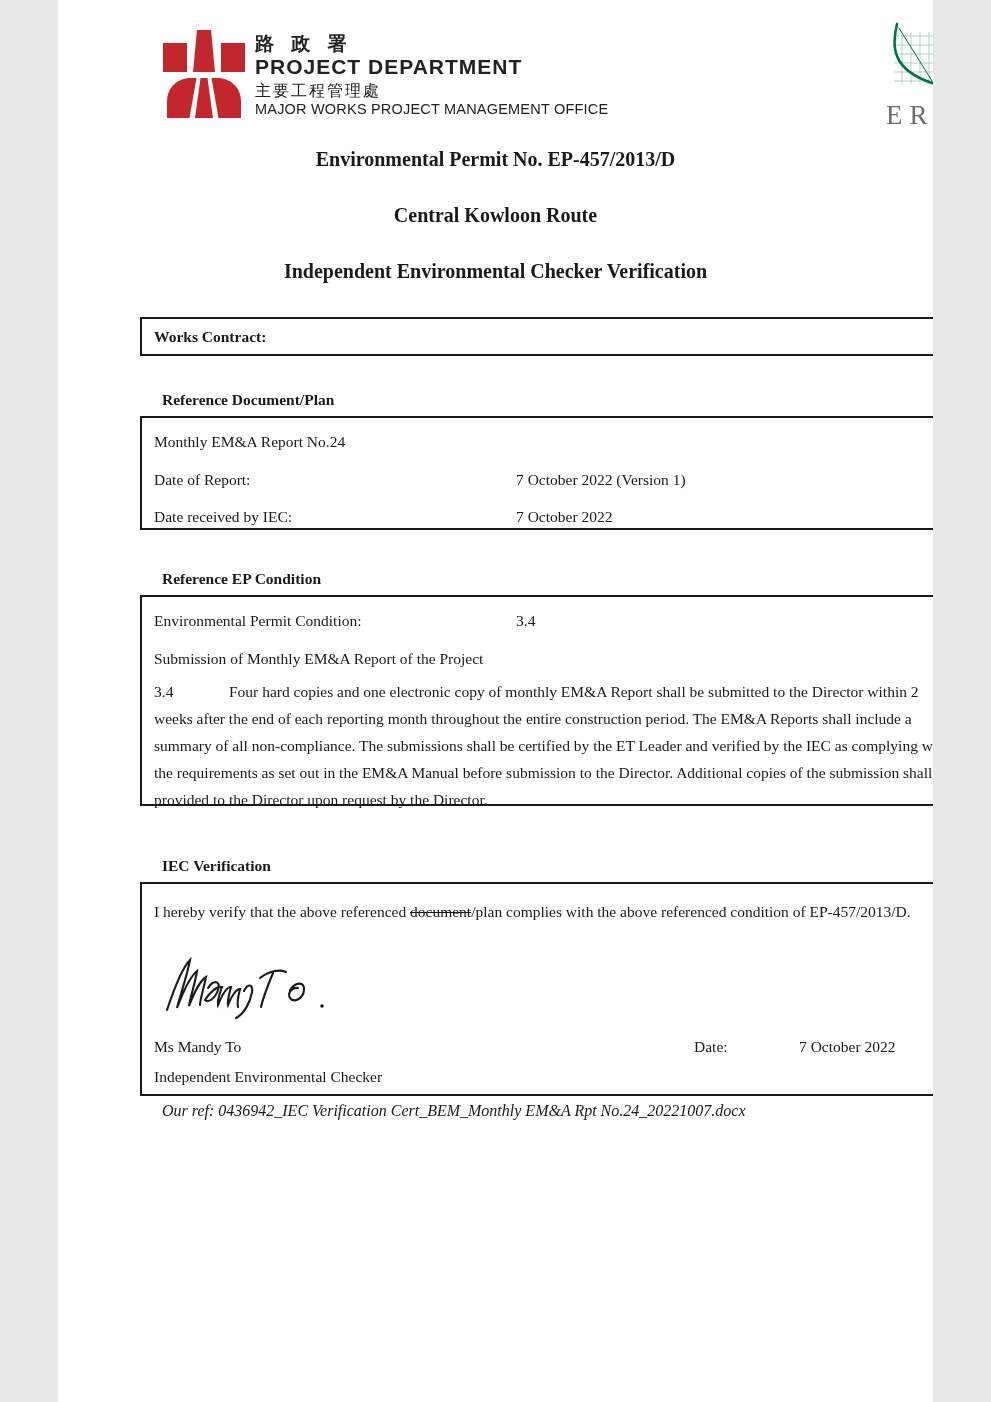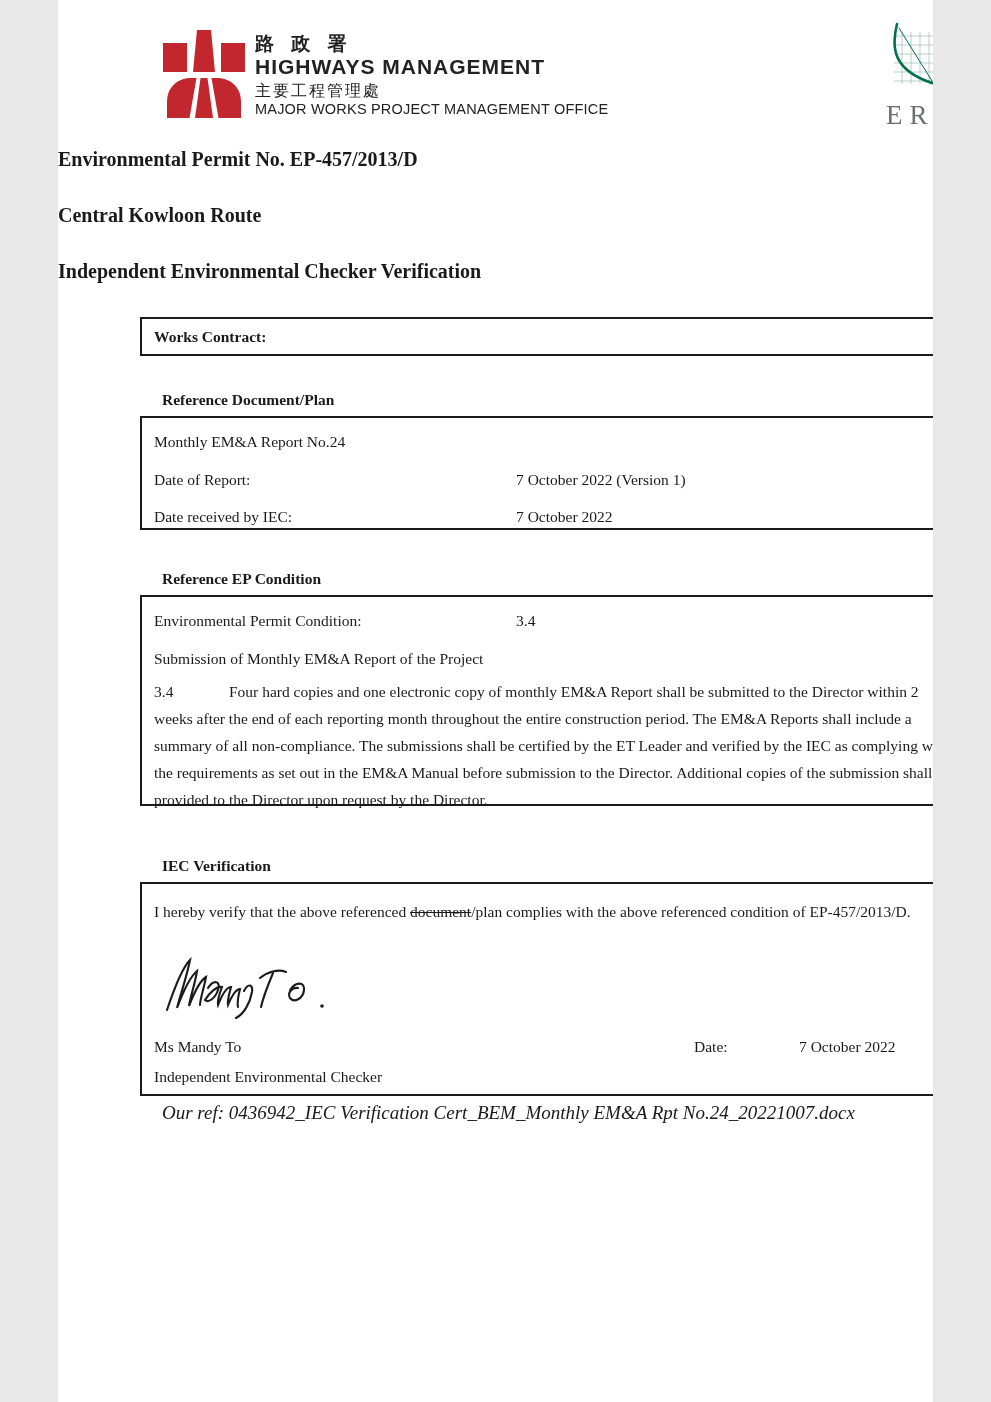--- a/index.html
+++ b/index.html
@@ -12,21 +12,21 @@
   
   .hyd-logo { position:absolute; left:105px; top:30px; }
   .hd-text { position:absolute; left:197px; top:33px; font-family:"Liberation Sans", sans-serif; color:#222; }
   .hd-zh1 { font-size:19px; font-weight:bold; letter-spacing:6px; line-height:1.15; }
   .hd-en1 { font-size:21px; font-weight:bold; letter-spacing:1px; line-height:1.15; }
   .hd-zh2 { font-size:16px; letter-spacing:2px; line-height:1.25; margin-top:2px; }
   .hd-en2 { font-size:14.5px; letter-spacing:0.2px; line-height:1.2; }
   .erm-wrap { position:absolute; left:822px; top:22px; width:108px; text-align:left; }
   .erm-word { font-family:"Liberation Serif", serif; font-size:27px; letter-spacing:7px; color:#6d6e71; margin-top:-2px; margin-left:6px; }
   
-  .title { position:absolute; left:0; width:100%; font-weight:bold; font-size:20px; }
+  .title { position:absolute; left:0; width:100%; text-align:center; font-weight:bold; font-size:20px; }
   .t1 { top:148px; } .t2 { top:204px; } .t3 { top:260px; }
   
   .box { position:absolute; left:82px; width:828px; border:2px solid #1a1a1a; background:#fff; }
   .sec-head { position:absolute; left:104px; font-weight:bold; font-size:15.5px; }
   .box1 { top:317px; height:39px; display:flex; align-items:center; padding:0 12px; font-size:15.5px; }
   .box1 .lbl { font-weight:bold; width:365px; flex:0 0 365px; }
   .box1 .val { font-weight:bold; }
   .h2 { top:391px; }
   .box2 { top:416px; height:114px; padding:13px 12px 0 12px; font-size:15.5px; }
   .kv { display:flex; margin-bottom:16px; line-height:1.4; }
@@ -38,41 +38,41 @@
   .clause { line-height:1.74; text-align:left; }
   .clause-no { display:inline-block; width:75px; }
   .h4 { top:857px; }
   .box4 { top:882px; height:214px; padding:16px 12px 0 12px; font-size:15.5px; }
   .box4 .statement { line-height:1.6; max-width:790px; }
   .sig { position:absolute; left:20px; top:66px; }
   .sig-name { position:absolute; left:12px; top:154px; font-size:15.5px; }
   .sig-datelabel { position:absolute; left:552px; top:154px; font-size:15.5px; }
   .sig-dateval { position:absolute; left:657px; top:154px; font-size:15.5px; }
   .sig-title { position:absolute; left:12px; top:184px; font-size:15.5px; }
-  .footer-ref { position:absolute; left:104px; top:1102px; font-style:italic; font-size:19px; }
+  .footer-ref { position:absolute; left:104px; top:1102px; font-style:italic; font-size:16px; }
 </style>
 </head>
 <body>
 
 <div class="page">
 
   <svg class="hyd-logo" width="82" height="88" viewBox="0 0 82 88" xmlns="http://www.w3.org/2000/svg">
     <g fill="#c2272d">
       <rect x="0" y="13" width="24" height="29"></rect>
       <rect x="58" y="13" width="24" height="29"></rect>
       <polygon points="34,0 48,0 52,42 30,42"></polygon>
       <path d="M4,88 L4,72 C4,55 17,48 28,48 L33.5,48 L26.5,88 Z"></path>
       <polygon points="37.5,48 44.5,48 50,88 32,88"></polygon>
       <path d="M78,88 L78,72 C78,55 65,48 54,48 L48.5,48 L55.5,88 Z"></path>
     </g>
   </svg>
 
   <div class="hd-text">
     <div class="hd-zh1">路 政 署</div>
-    <div class="hd-en1">HIGHWAYS  MANAGEMENT</div>
+    <div class="hd-en1">PROJECT  DEPARTMENT</div>
     <div class="hd-zh2">主要工程管理處</div>
     <div class="hd-en2">MAJOR WORKS PROJECT MANAGEMENT OFFICE</div>
   </div>
 
   <div class="erm-wrap">
     <svg width="104" height="76" viewBox="0 0 104 76" xmlns="http://www.w3.org/2000/svg">
       <g stroke="#a9c3b6" stroke-width="0.8">
         <line x1="22" y1="10" x2="22" y2="62"></line>
           <line x1="31" y1="10" x2="31" y2="62"></line>
         <line x1="40" y1="10" x2="40" y2="62"></line>

